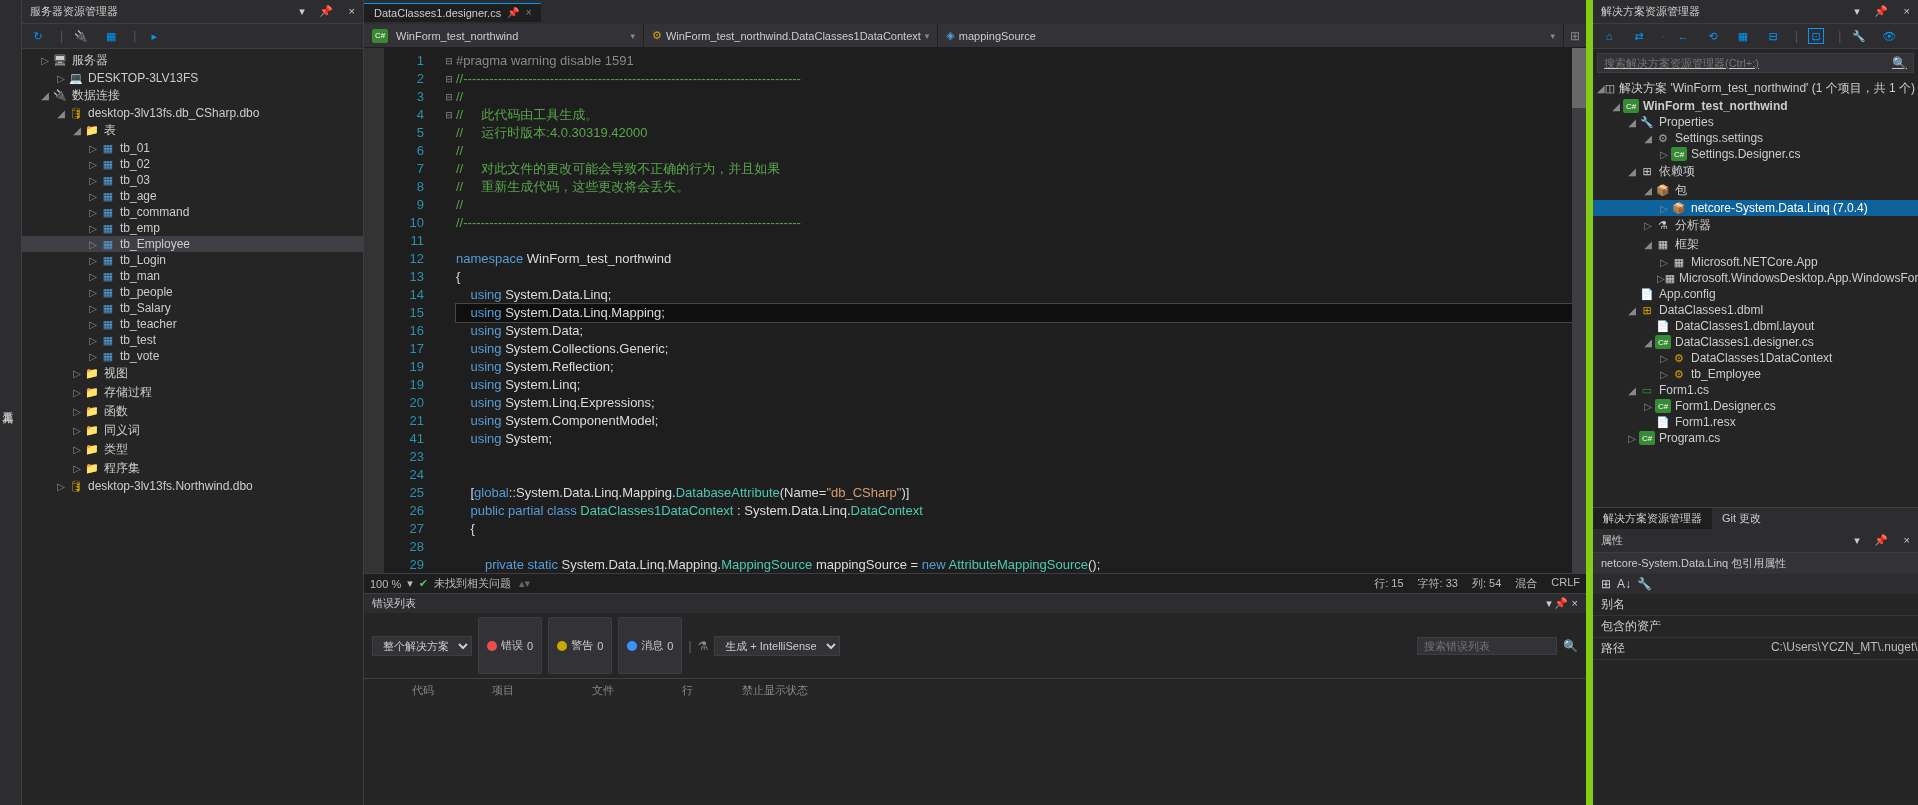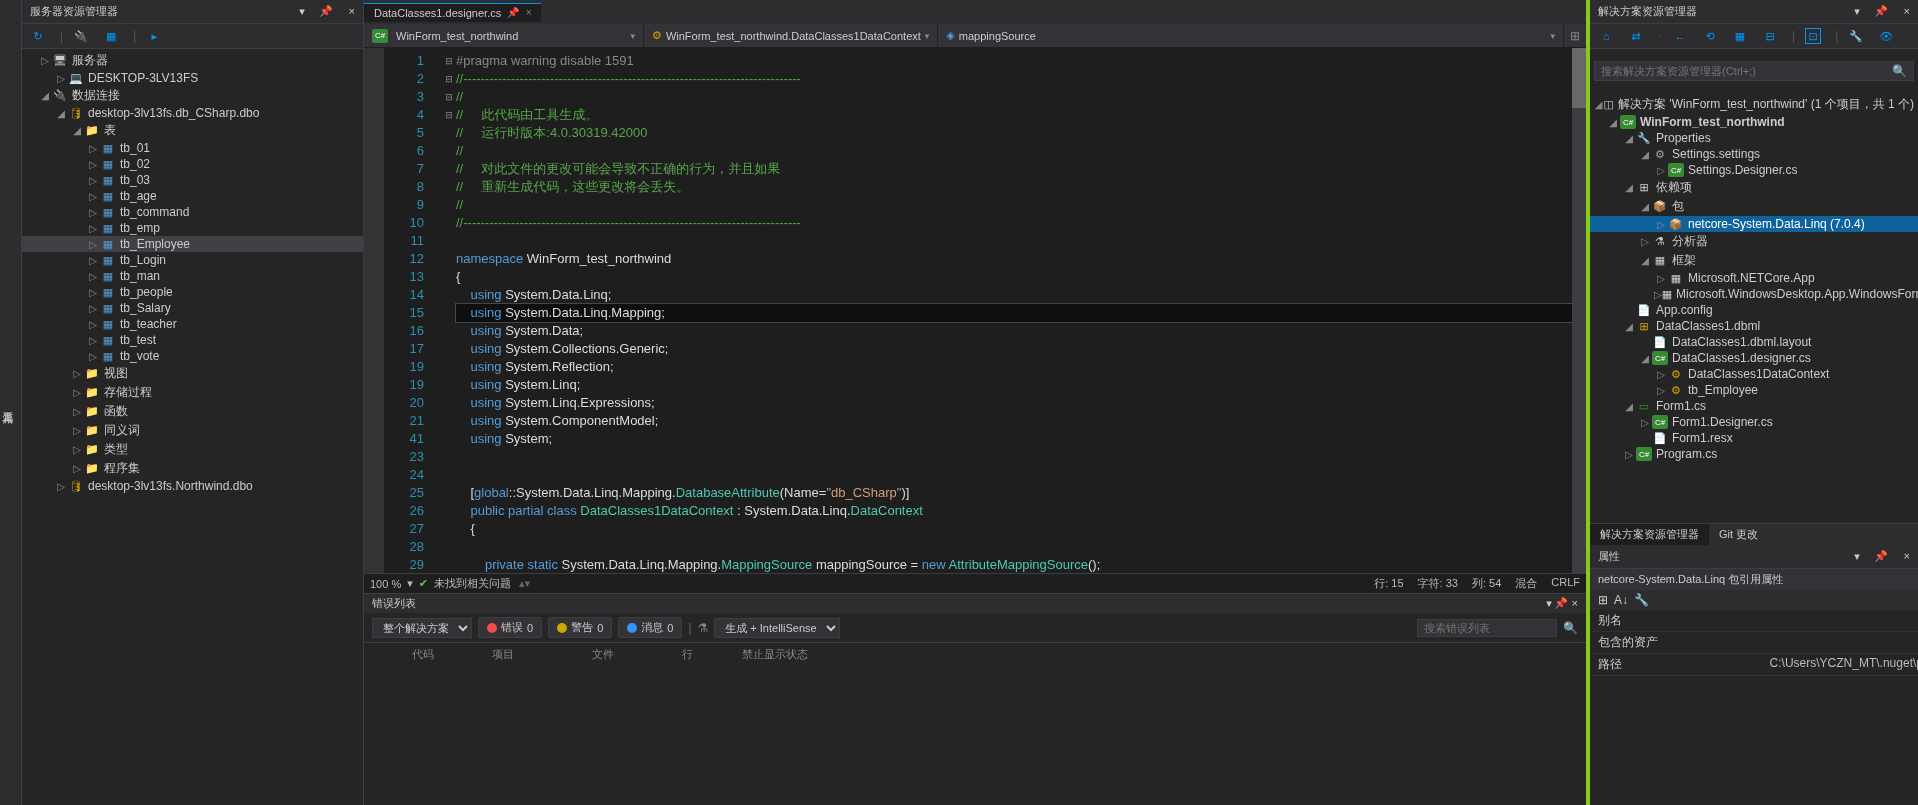--- a/index.html
+++ b/index.html
@@ -39,27 +39,27 @@
 .code .ln.cur { background:#0f0f0f; outline:1px solid #464646; }
 .c-com{color:#57a64a}.c-kw{color:#569cd6}.c-type{color:#4ec9b0}.c-str{color:#d69d73}.c-mute{color:#888}
 .statusbar { background:#1e1e1e; border-top:1px solid #3e3e42; display:flex; align-items:center; height:20px; font-size:11px; padding:0 6px; color:#bbb; }
 .statusbar .pct{margin-right:6px}
 .statusbar .right{margin-left:auto;display:flex;gap:14px}
 .statusbar .ok{color:#4ec94e;margin:0 6px}
 .errlist { height:212px; background:#252526; display:flex; flex-direction:column; border-top:1px solid #3e3e42; }
 .errlist .hd { display:flex; align-items:center; background:#2d2d30; padding:2px 8px; font-size:11px; justify-content:space-between; }
 .errlist .filters { display:flex; align-items:center; gap:6px; padding:4px 8px; border-bottom:1px solid #3e3e42; }
 .errlist select, .errlist input { background:#333337; border:1px solid #3e3e42; color:#ccc; font-size:11px; padding:2px 6px; }
-.badge { display:flex; align-items:center; gap:4px; background:#333337; border:1px solid #3e3e42; padding:2px 8px; font-size:11px; border-radius:2px; }
+.badge { display:flex; align-items:center; gap:4px; background:#333337; border:1px solid #3e3e42; padding:20px 8px; font-size:11px; border-radius:2px; }
 .badge.err .dot{background:#f14c4c}.badge.warn .dot{background:#cca700}.badge.info .dot{background:#3794ff}
 .dot{width:10px;height:10px;border-radius:50%;display:inline-block}
 .errcols { display:flex; padding:4px 8px; color:#888; font-size:11px; }
 .errcols span{flex:0 0 auto}
-.panel-right { width:332px; background:#252526; display:flex; flex-direction:column; border-left:4px solid #84cc16; }
-.searchbox { display:flex; align-items:center; background:#333337; border:1px solid #3e3e42; margin:12px 4px; padding:2px 6px; }
+.panel-right { width:332px; background:#252526; display:flex; flex-direction:column; border-left:7px solid #84cc16; }
+.searchbox { display:flex; align-items:center; background:#333337; border:1px solid #3e3e42; margin:4px 4px; padding:2px 6px;text-decoration:underline; }
 .searchbox input { flex:1; background:transparent; border:none; color:#ccc; font-size:11px; outline:none; }
 .bottom-tabs { display:flex; background:#2d2d30; border-top:1px solid #3e3e42; }
 .bottom-tabs div { padding:3px 10px; font-size:11px; cursor:pointer; }
 .bottom-tabs div.active { background:#1e1e1e; }
 .propgrid { flex:1; background:#252526; overflow:auto; }
 .propgrid .obj { background:#333337; padding:3px 8px; font-size:11px; }
 .propgrid .ptb { background:#2d2d30; padding:3px 8px; display:flex; gap:6px; }
 .propgrid .row { display:flex; padding:2px 8px; border-bottom:1px solid #333; }
 .propgrid .row .k{flex:0 0 55%;color:#ccc}.propgrid .row .v{flex:1;color:#bbb}
 .scrollbar-v { width:14px; background:#3e3e42; position:absolute; right:0; top:0; bottom:0; }

